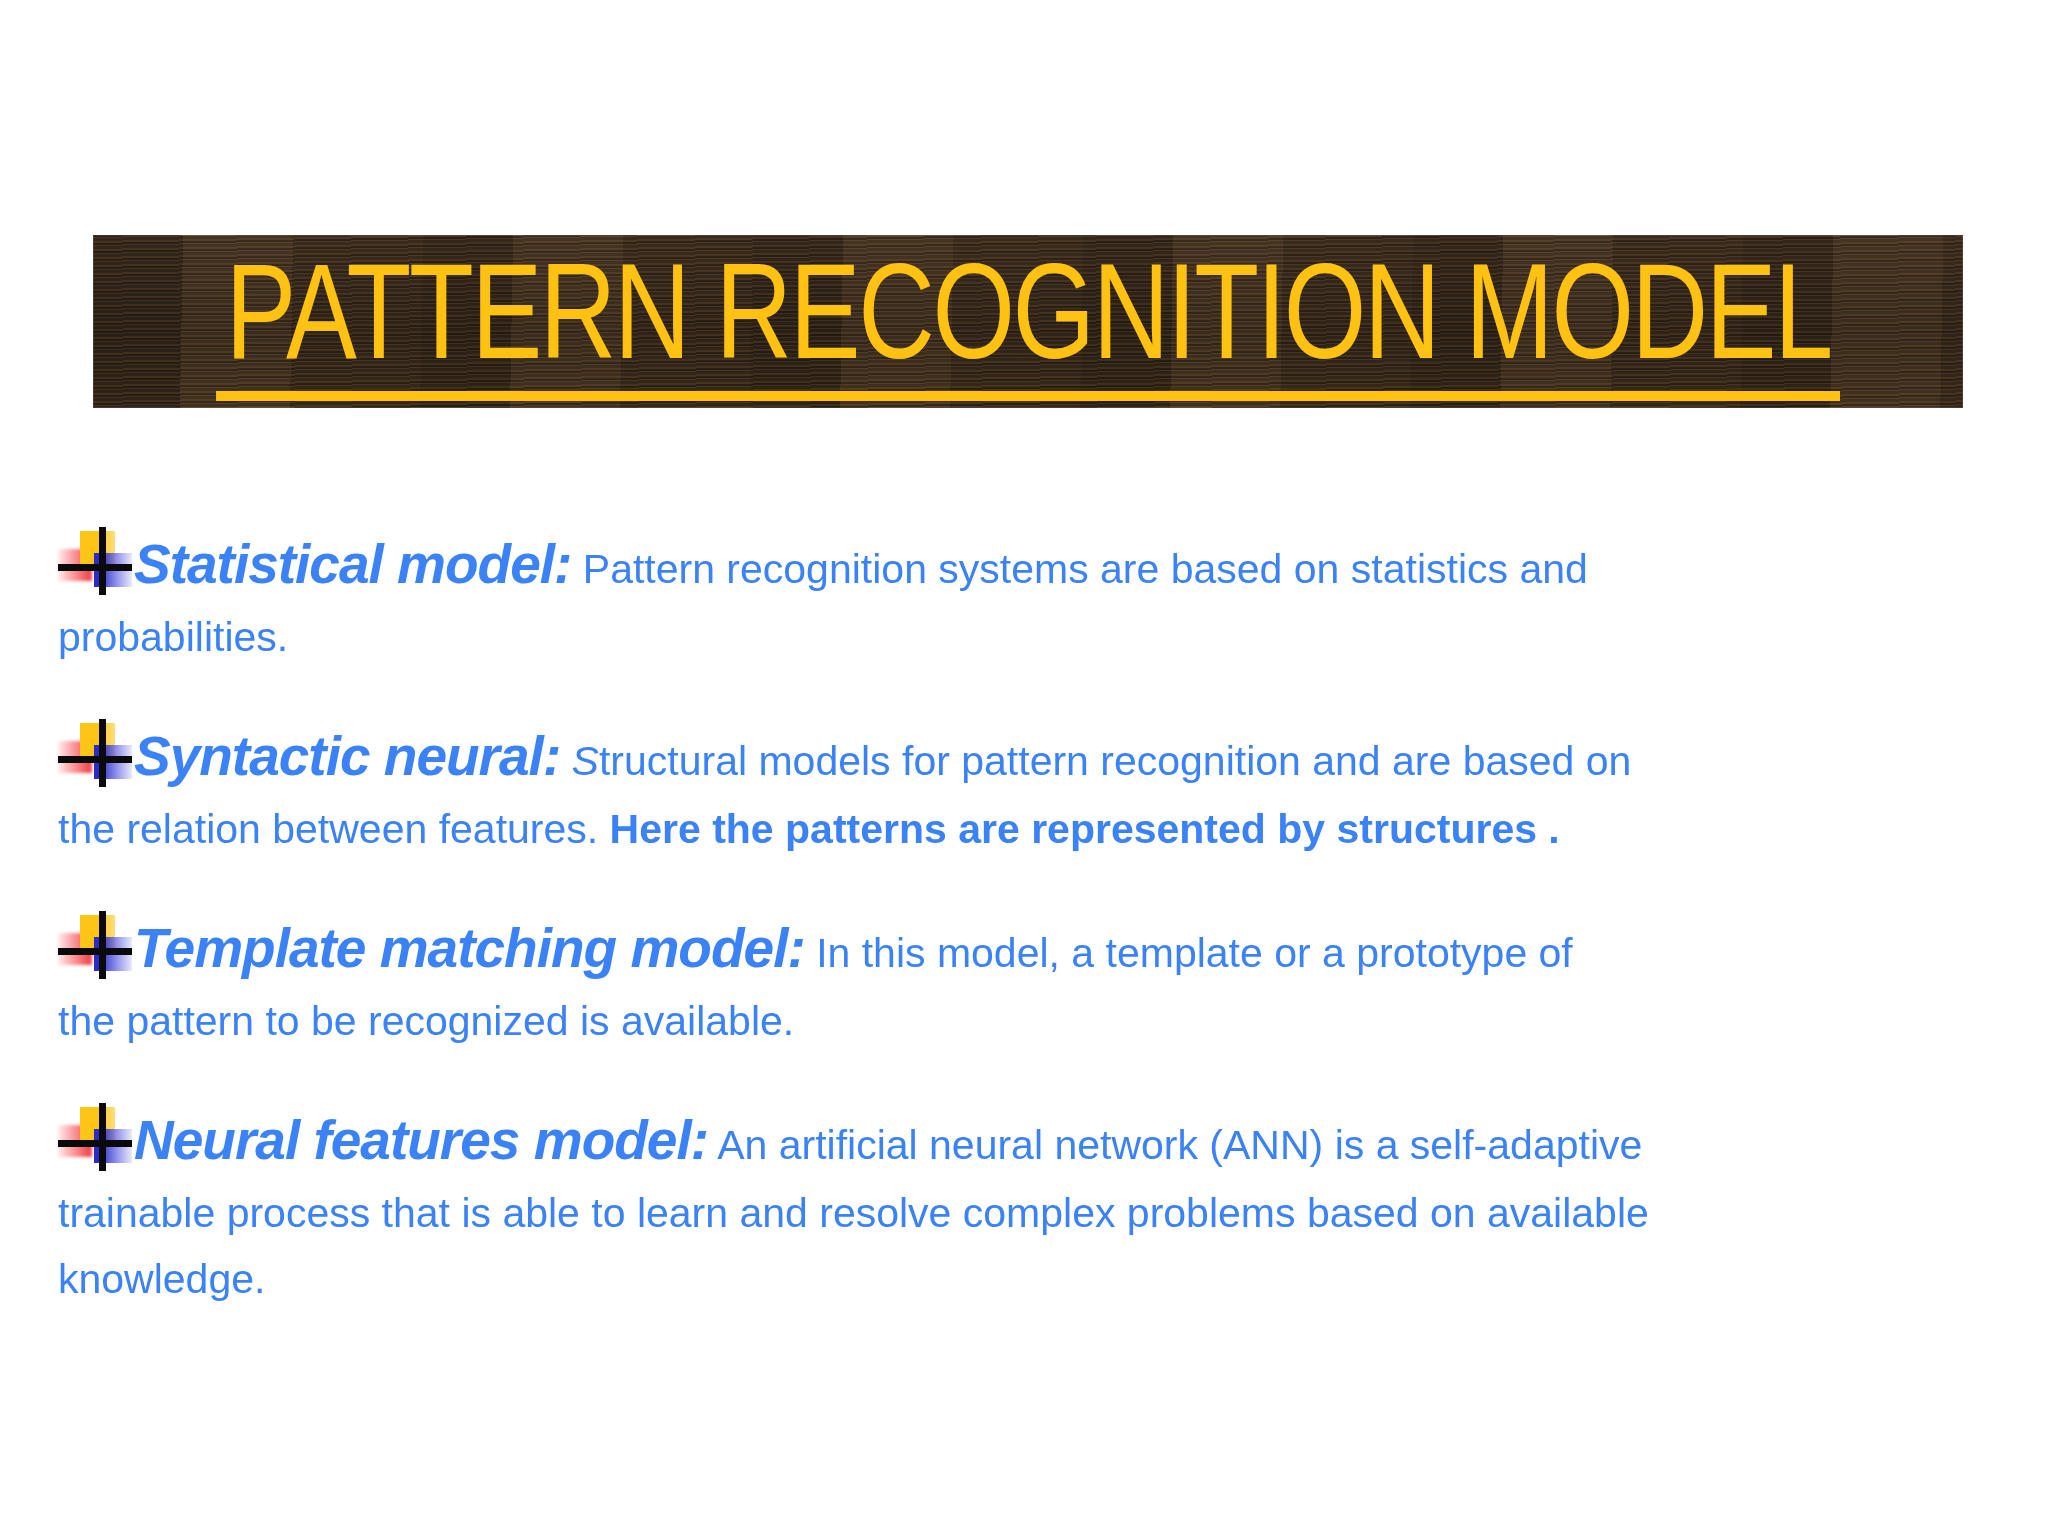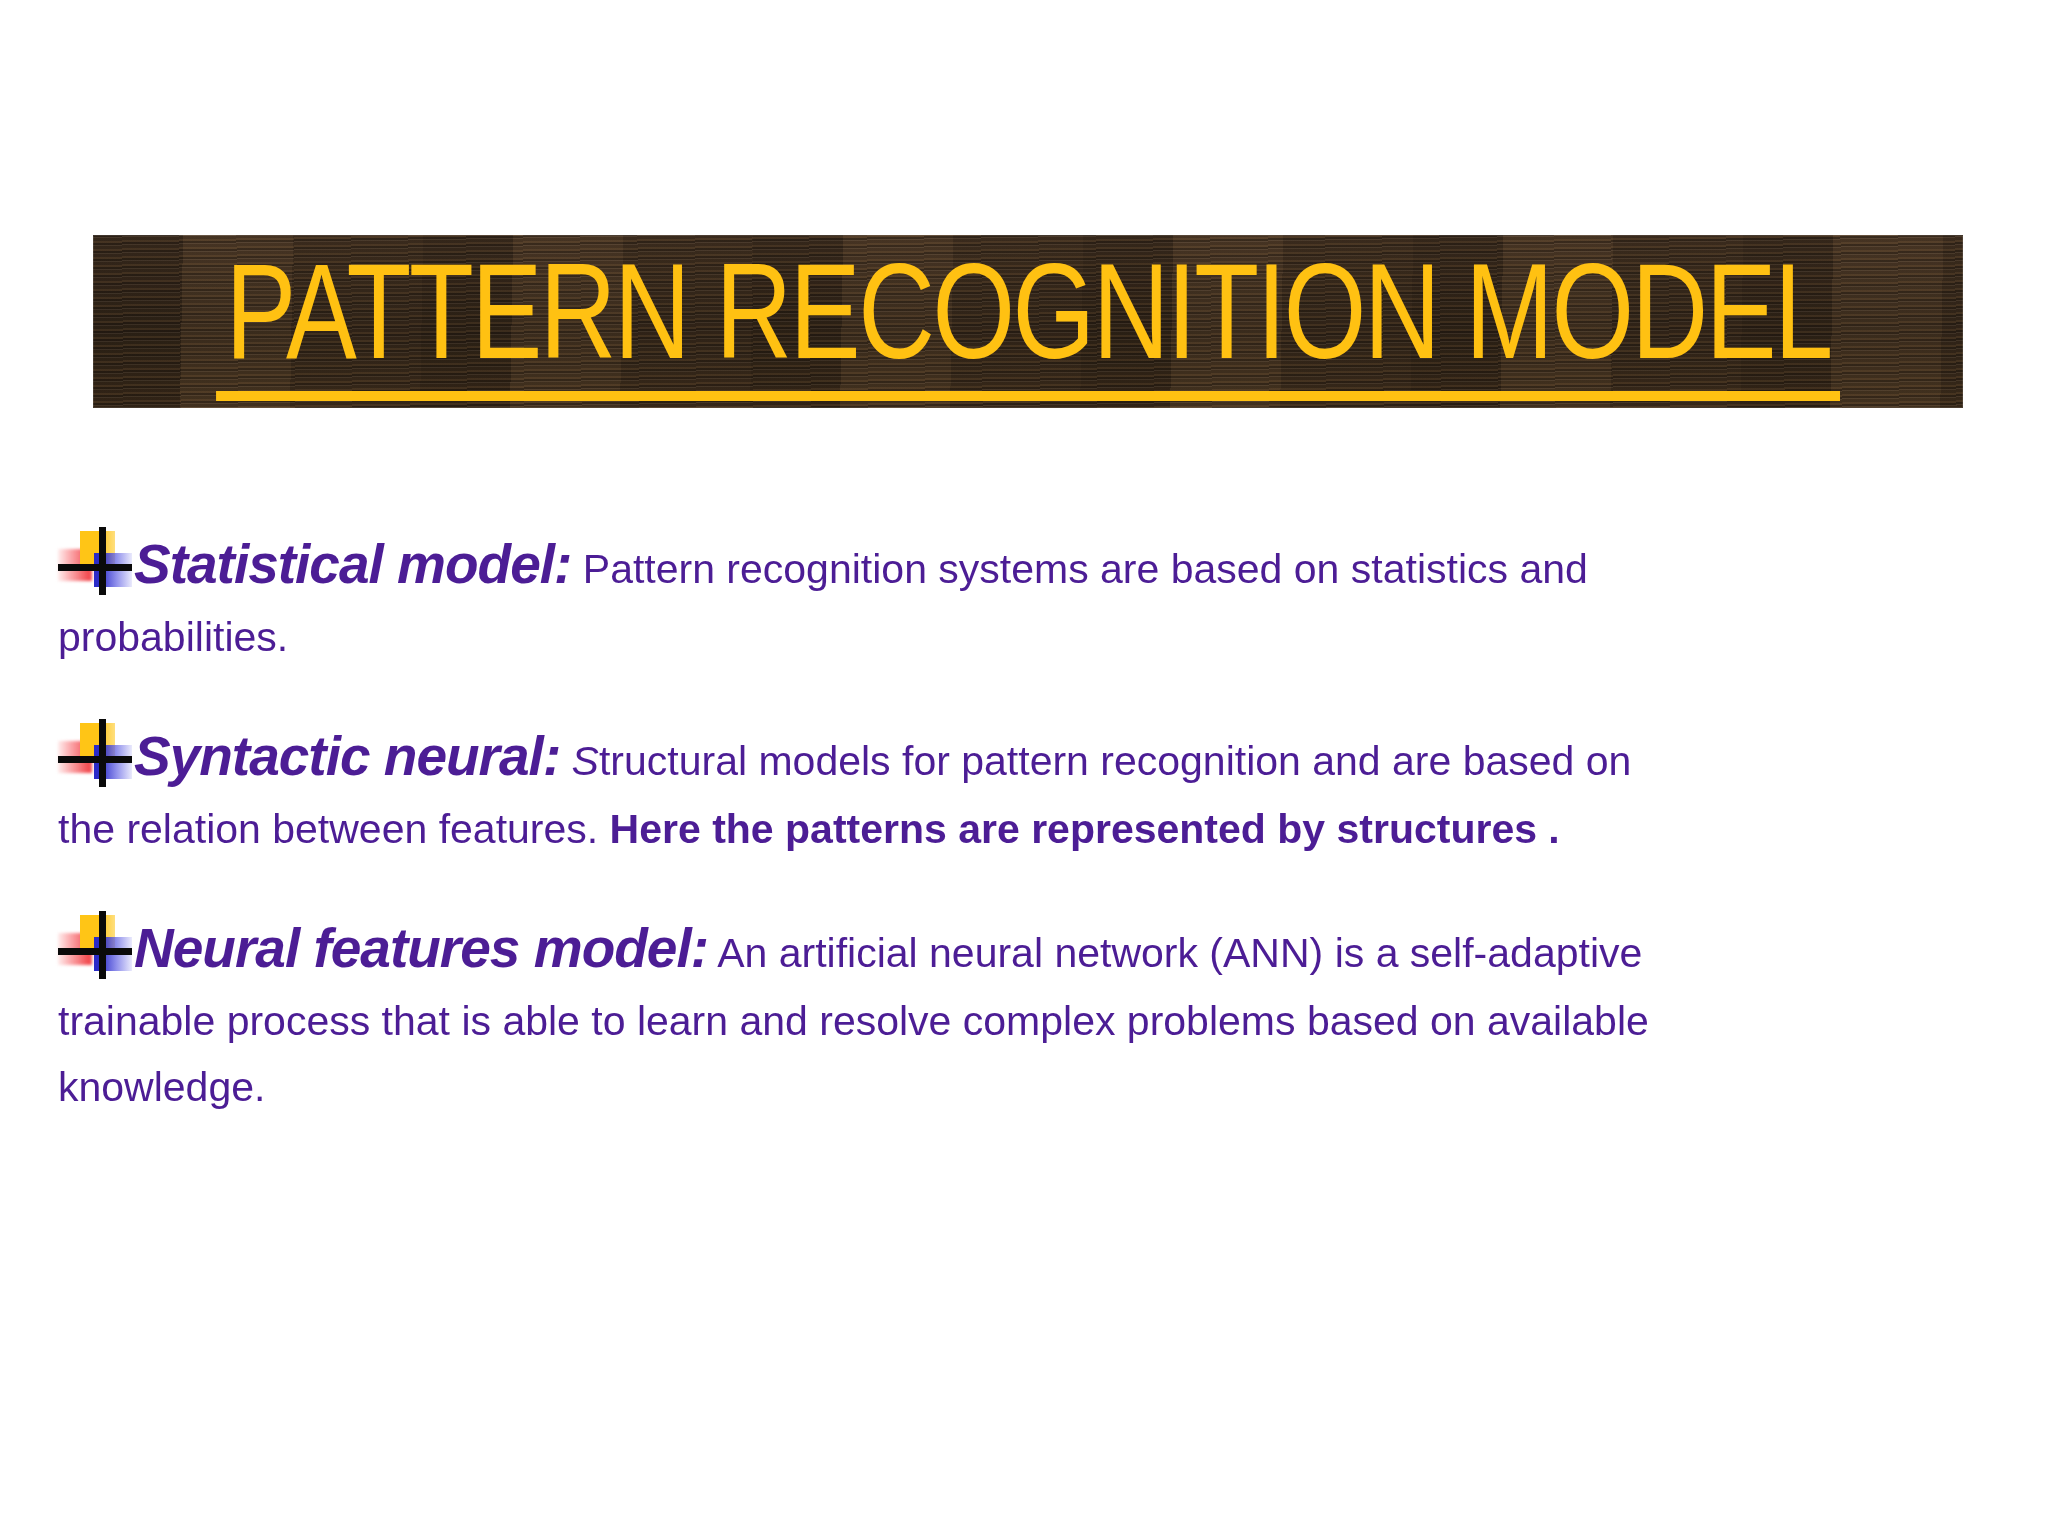--- a/index.html
+++ b/index.html
@@ -34,21 +34,21 @@
     padding:0 12px 12px;
     border-bottom:10px solid #FFC112;
     transform:scaleX(0.78);transform-origin:center;
   }
 
   
   .content{position:absolute;left:58px;top:524px;width:1932px;}
   .bullet{
     margin:0 0 46px 0;
     font-size:41px;line-height:66px;
-    color:#4c1d95;
+    color:#3b82f6;
     white-space:pre-wrap;
   }
   .head{font-size:55px;line-height:80px;font-weight:700;font-style:italic;letter-spacing:-1px;}
   .lead{font-style:italic;}
   .em{font-weight:700;}
 
   
   .plus-icon{
     display:inline-block;position:relative;
     width:74px;height:64px;vertical-align:-10px;margin-right:2px;
@@ -77,20 +77,22 @@
 
   <header class="banner">
     <h1><span class="title-text">PATTERN RECOGNITION MODEL</span></h1>
   </header>
 
   <main class="content">
     <p class="bullet"><span class="plus-icon"><span class="sq sq-red"></span><span class="sq sq-yellow"></span><span class="sq sq-blue"></span><span class="bar-v"></span><span class="bar-h"></span></span><span class="head">Statistical model:</span><span class="lead"></span><span class="body-run"> Pattern recognition systems are based on statistics and
 probabilities.</span><span class="em"></span></p>
     <p class="bullet"><span class="plus-icon"><span class="sq sq-red"></span><span class="sq sq-yellow"></span><span class="sq sq-blue"></span><span class="bar-v"></span><span class="bar-h"></span></span><span class="head">Syntactic neural:</span><span class="lead"> S</span><span class="body-run">tructural models for pattern recognition and are based on
 the relation between features. </span><span class="em">Here the patterns are represented by structures .</span></p>
+    <p class="bullet"><span class="plus-icon"><span class="sq sq-red"></span><span class="sq sq-yellow"></span><span class="sq sq-blue"></span><span class="bar-v"></span><span class="bar-h"></span></span><span class="head">Template matching model:</span><span class="lead"></span><span class="body-run"> In this model, a template or a prototype of
+the pattern to be recognized is available.</span><span class="em"></span></p>
     <p class="bullet"><span class="plus-icon"><span class="sq sq-red"></span><span class="sq sq-yellow"></span><span class="sq sq-blue"></span><span class="bar-v"></span><span class="bar-h"></span></span><span class="head">Neural features model:</span><span class="lead"></span><span class="body-run"> An artificial neural network (ANN) is a self-adaptive
 trainable process that is able to learn and resolve complex problems based on available
 knowledge.</span><span class="em"></span></p>
   </main>
 
   <div class="page-number">19</div>
 
 </div>
 
 </body></html>

